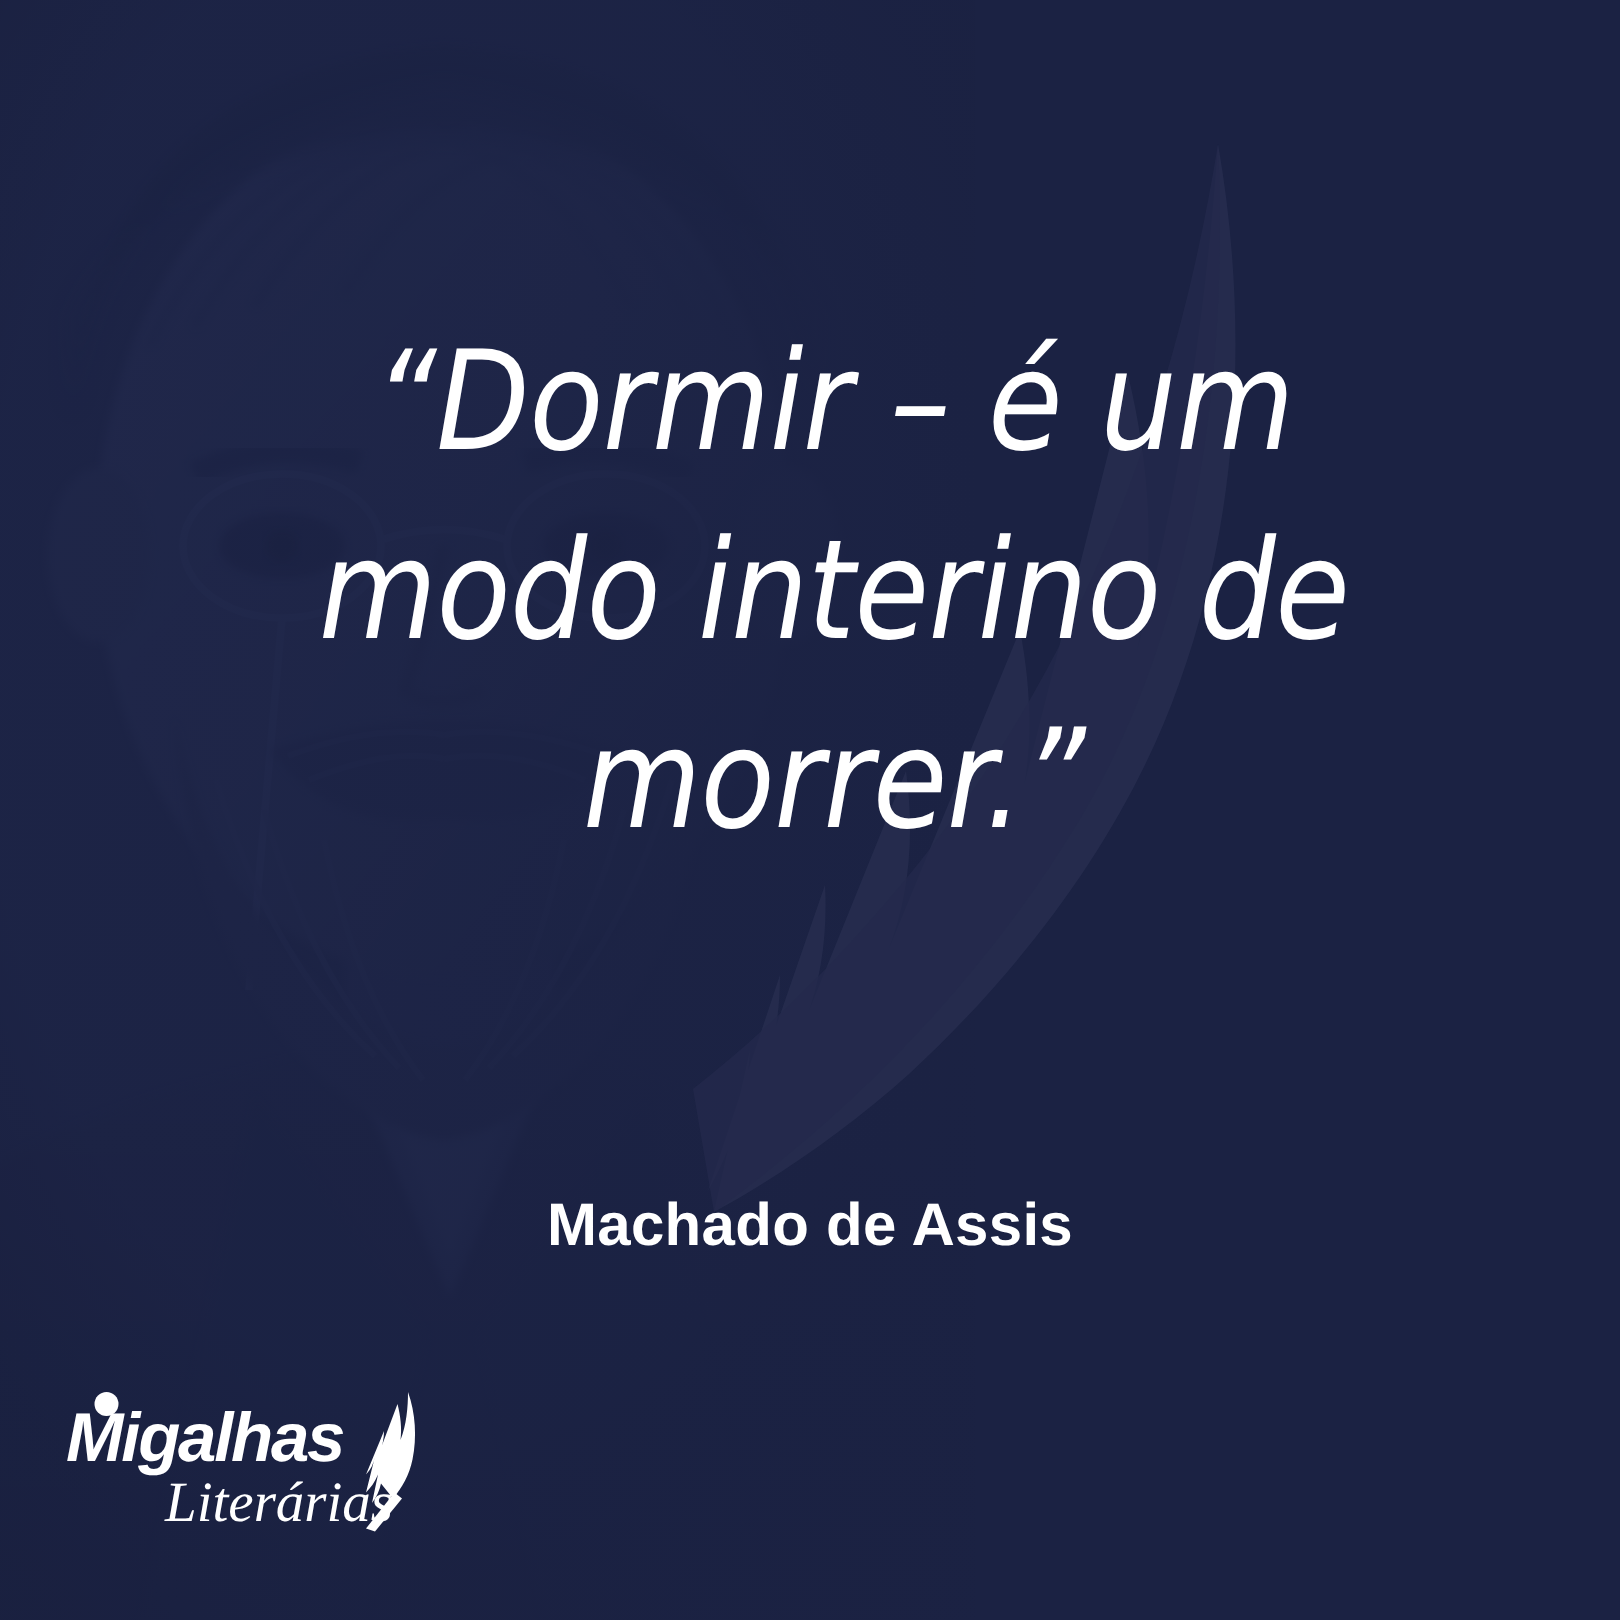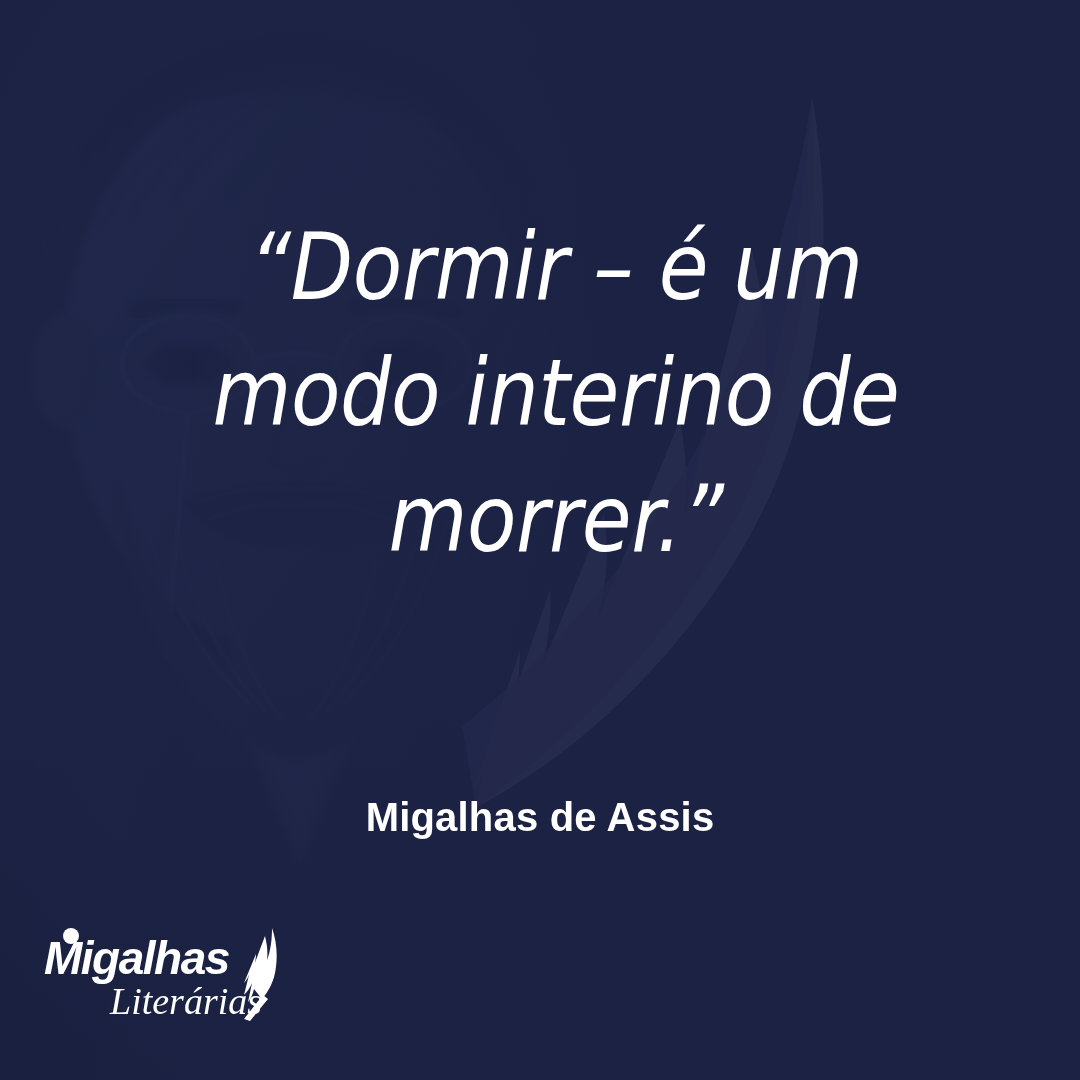--- a/index.html
+++ b/index.html
@@ -236,21 +236,21 @@
                L96 718 C190 650 276 562 340 456 C412 336 440 172 432 6 Z"></path>
     </g>
   </svg>
 
   <div id="quote-block">
     <span class="quote-line">“Dormir – é um</span>
     <span class="quote-line">modo interino de</span>
     <span class="quote-line">morrer.”</span>
   </div>
 
-  <div id="author">Migalhas de Assis</div>
+  <div id="author">Machado de Assis</div>
 
   <div id="logo">
     <svg id="logo-svg" viewBox="0 0 280 96">
 
       <text x="0" y="48" font-family="'Liberation Sans', sans-serif" font-size="46" font-weight="bold" font-style="italic" fill="#ffffff" letter-spacing="-1.5">Migalhas</text>
 
       <circle cx="27" cy="10" r="8" fill="#ffffff"></circle>
 
       <g fill="#ffffff">
         <path d="M228 2

